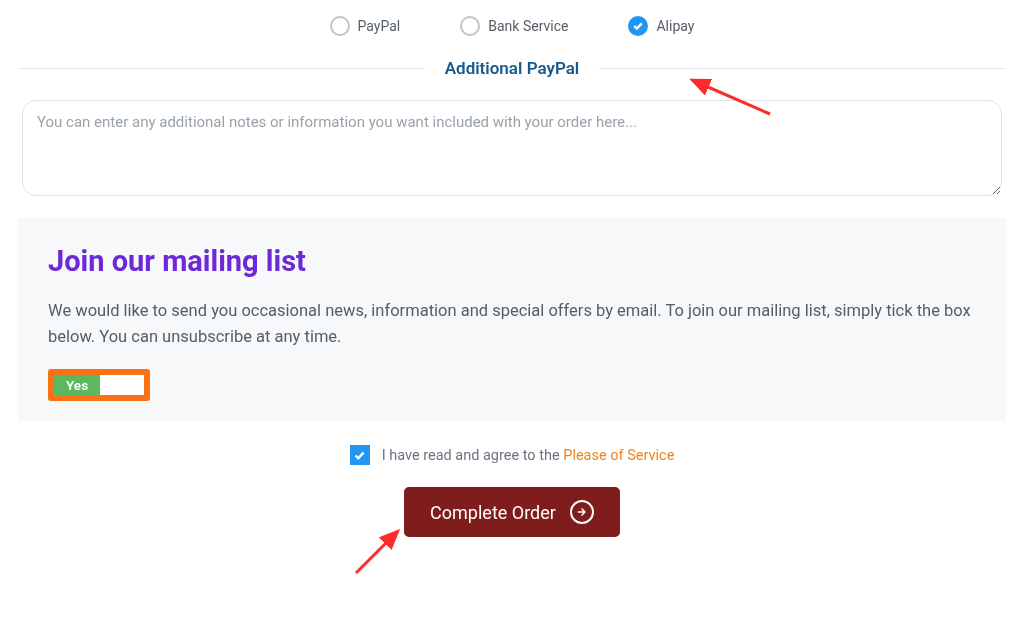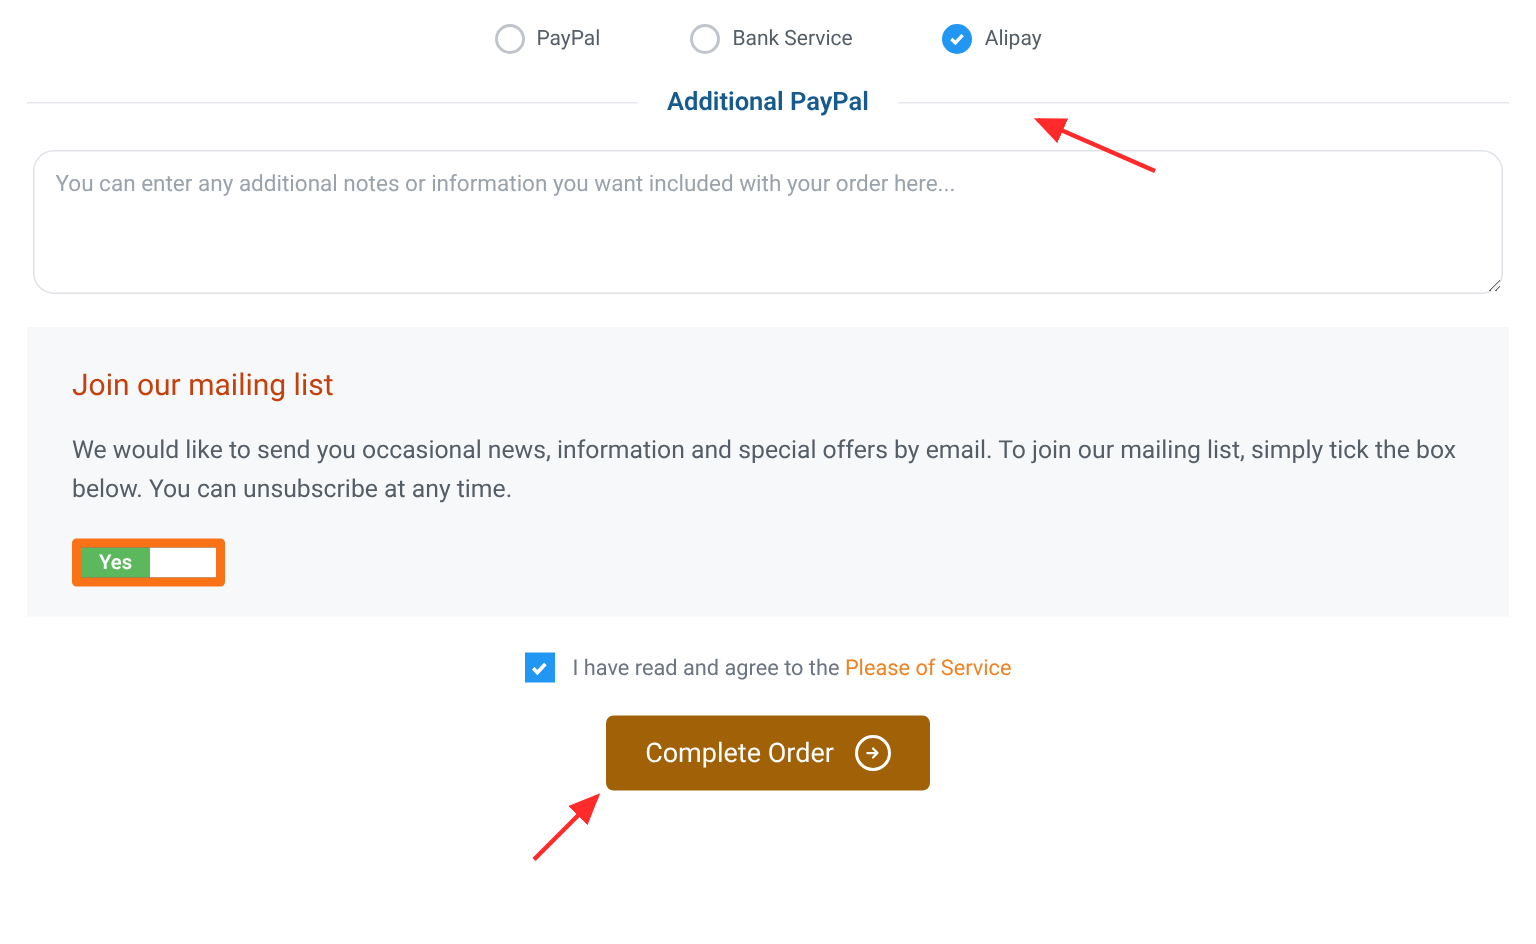--- a/index.html
+++ b/index.html
@@ -69,23 +69,23 @@
     resize: vertical;
     outline: none;
   }
   .notes::placeholder { color: #9aa2ab; }
   .mail-card {
     background: #f7f8f9;
     padding: 26px 30px 20px 30px;
     margin: 0 0 24px 0;
   }
   .mail-title {
-    font-size: 20px;
-    font-weight: 400;
-    color: #c2410c;
+    font-size: 29px;
+    font-weight: 700;
+    color: #6d28d9;
     margin-bottom: 20px;
   }
   .mail-desc {
     font-size: 16.5px;
     color: #555e67;
     line-height: 1.55;
     margin-bottom: 20px;
   }
   .toggle {
     display: inline-flex;
@@ -124,21 +124,21 @@
     display: inline-flex;
     align-items: center;
     justify-content: center;
     cursor: pointer;
   }
   .chk svg { width: 13px; height: 13px; stroke: #fff; stroke-width: 3; fill: none; }
   .tos-text { font-size: 14.5px; color: #6b7480; }
   .tos-link { color: #ef8324; text-decoration: none; cursor: pointer; }
   .btn-row { display: flex; justify-content: center; }
   .complete-btn {
-    background: #a16207;
+    background: #7f1d1d;
     color: #fff;
     border: none;
     border-radius: 5px;
     padding: 13px 26px;
     font-size: 18px;
     display: inline-flex;
     align-items: center;
     gap: 14px;
     cursor: pointer;
     font-family: inherit;

